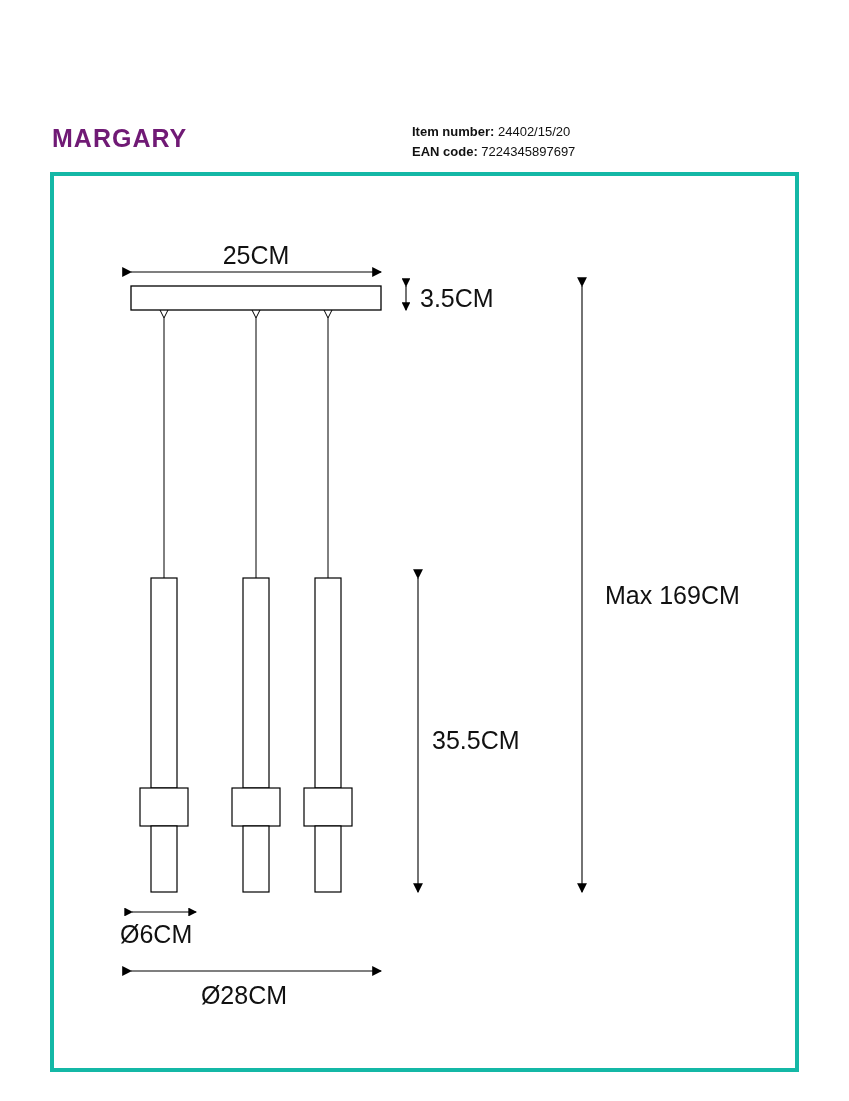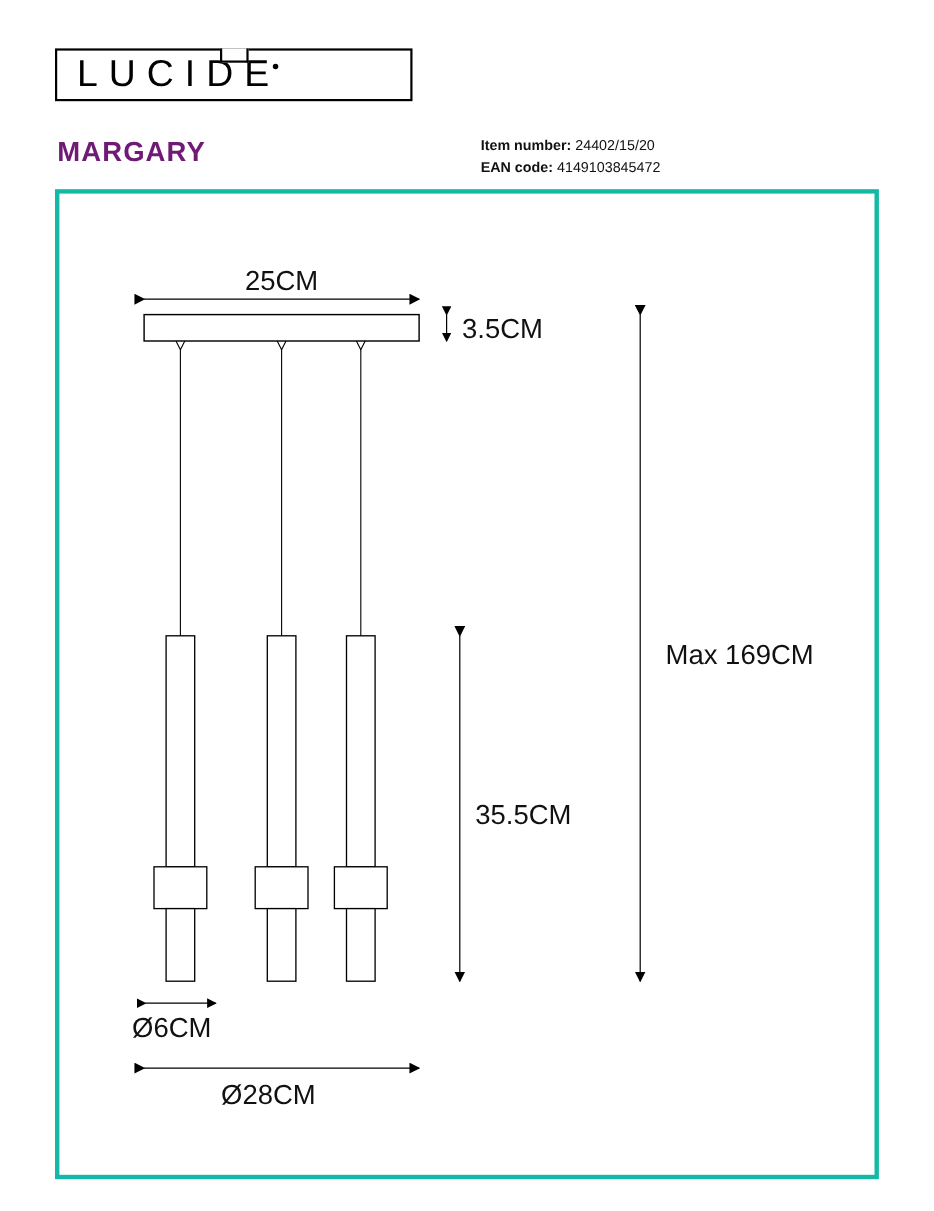--- a/index.html
+++ b/index.html
@@ -88,21 +88,21 @@
     color: #701a75;
   }
   .meta {
     position: absolute;
     left: 412px;
     top: 122px;
     font-size: 13px;
     line-height: 1.55;
     color: #111;
   }
-  .meta .lbl { font-weight: bold; margin-left: 25px; }
+  .meta .lbl { font-weight: bold; }
 
   
   .frame {
     position: absolute;
     left: 50px;
     top: 172px;
     width: 749px;
     height: 900px;
     border: 4px solid #14b8a6;
     box-sizing: border-box;
@@ -123,37 +123,32 @@
     color: #333;
     text-align: center;
     white-space: nowrap;
     overflow: hidden;
   }
 </style>
 </head>
 <body>
 
 <div class="header">
-  <div class="logo-box">
-    <span class="logo-text">LUCIDE</span>
-    <span class="logo-notch"></span>
-    <span class="logo-dot"></span>
-  </div>
 </div>
 
 <div class="title">MARGARY</div>
 
 <div class="meta">
   <div>
     <span class="lbl">Item number:</span>
     <span>24402/15/20</span>
   </div>
   <div>
     <span class="lbl">EAN code:</span>
-    <span>4149103845472</span>
+    <span>7224345897697</span>
   </div>
 </div>
 
 <div class="frame">
   <div class="drawing">
     <svg width="747" height="898" viewBox="0 0 747 898" xmlns="http://www.w3.org/2000/svg">
       <defs>
         <marker id="ah" markerWidth="9" markerHeight="9" refX="8" refY="4.5" orient="auto">
           <path d="M0,0 L9,4.5 L0,9 z" fill="#000"></path>
         </marker>

